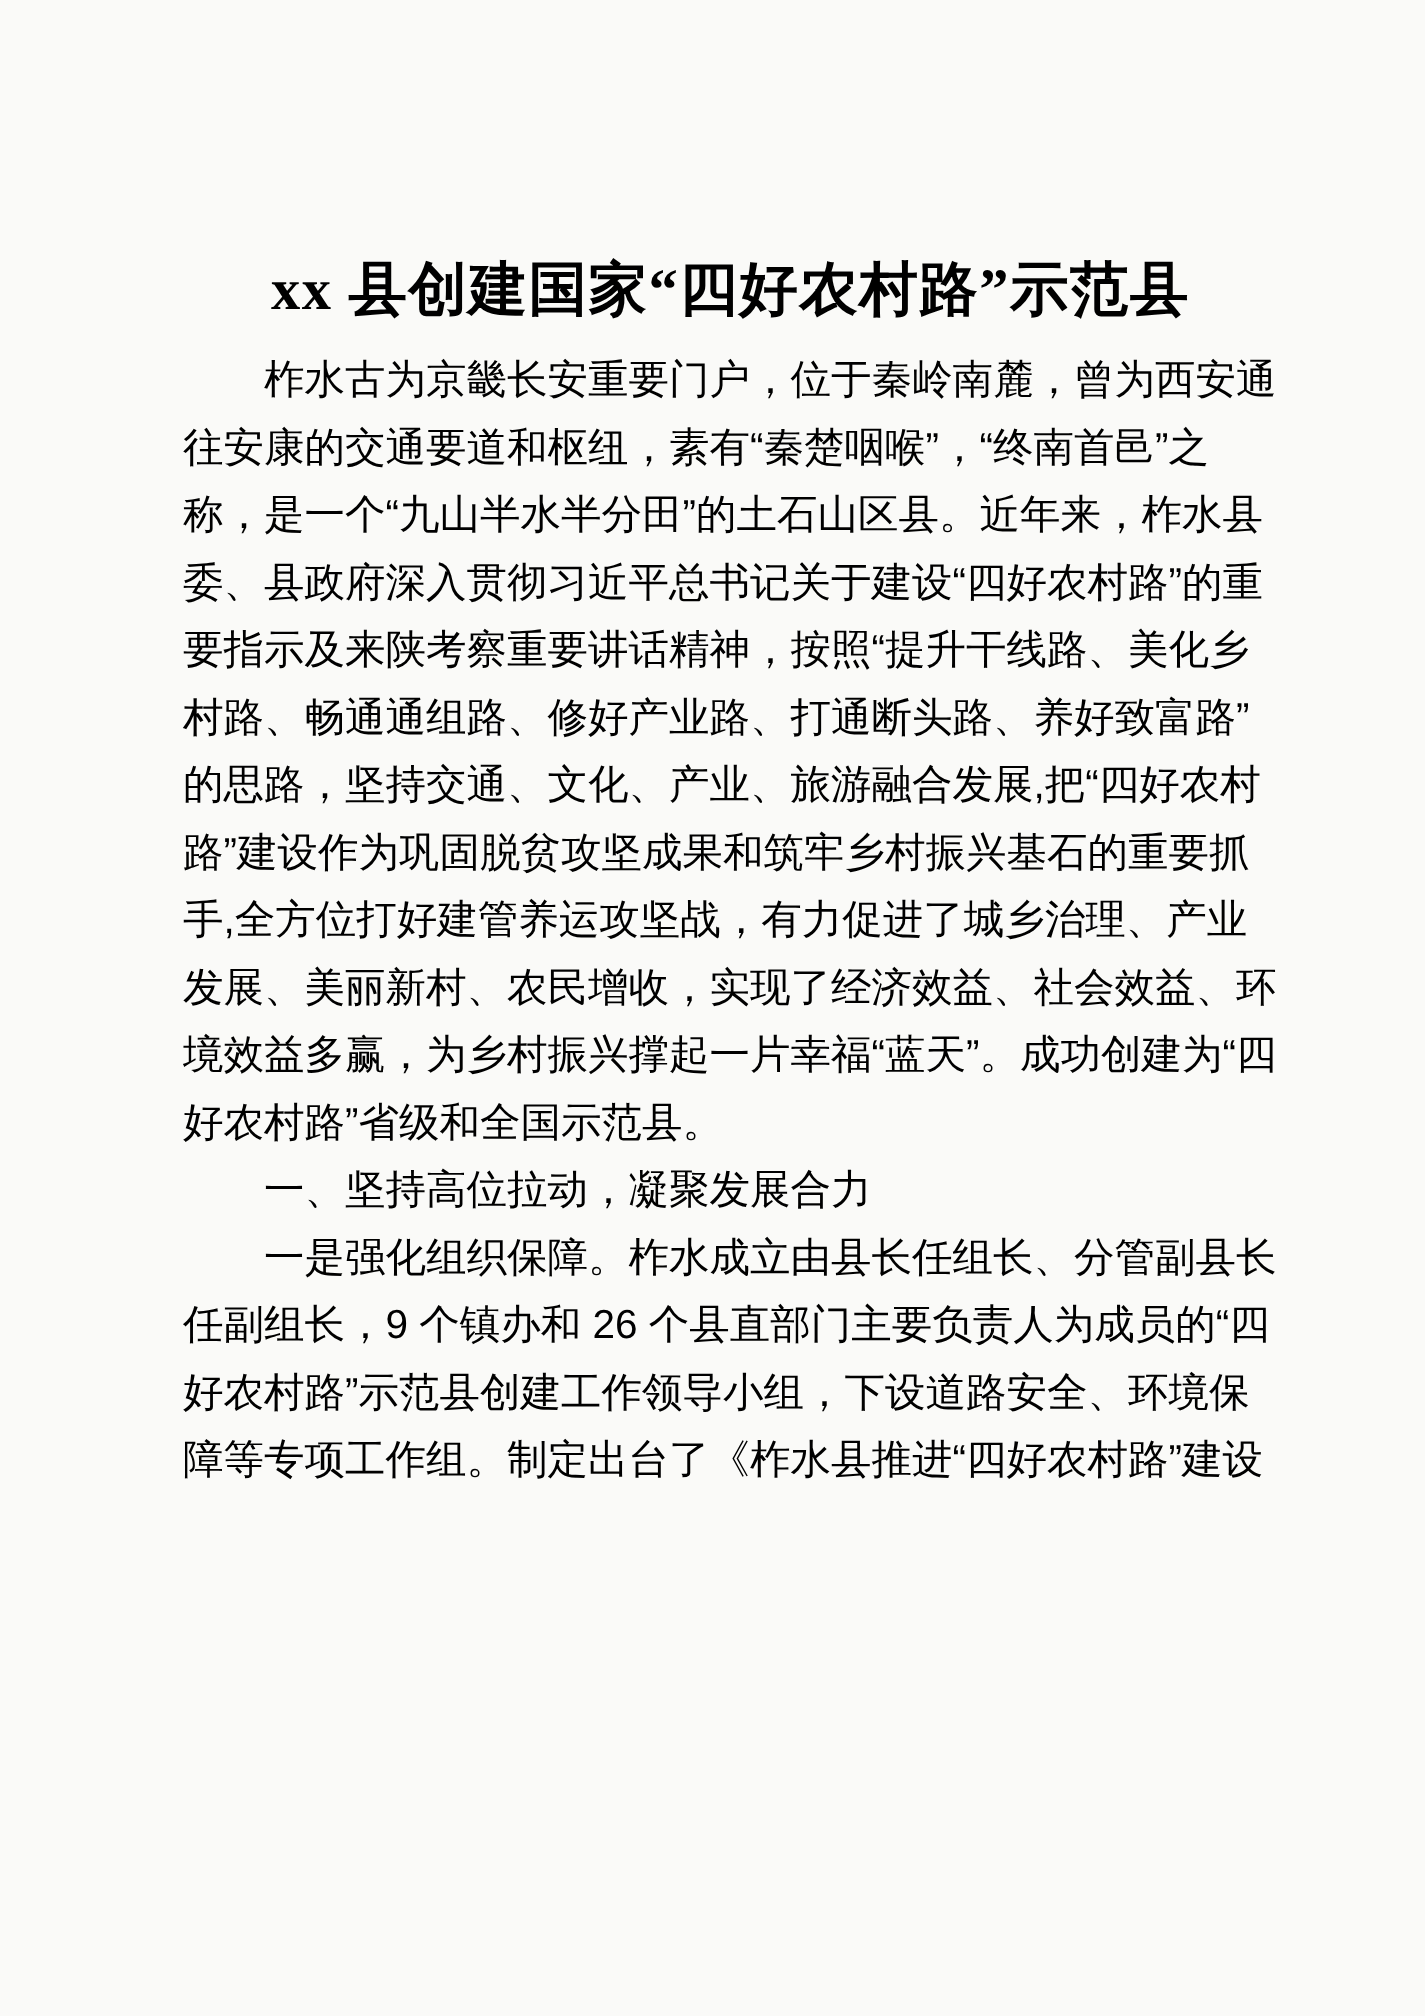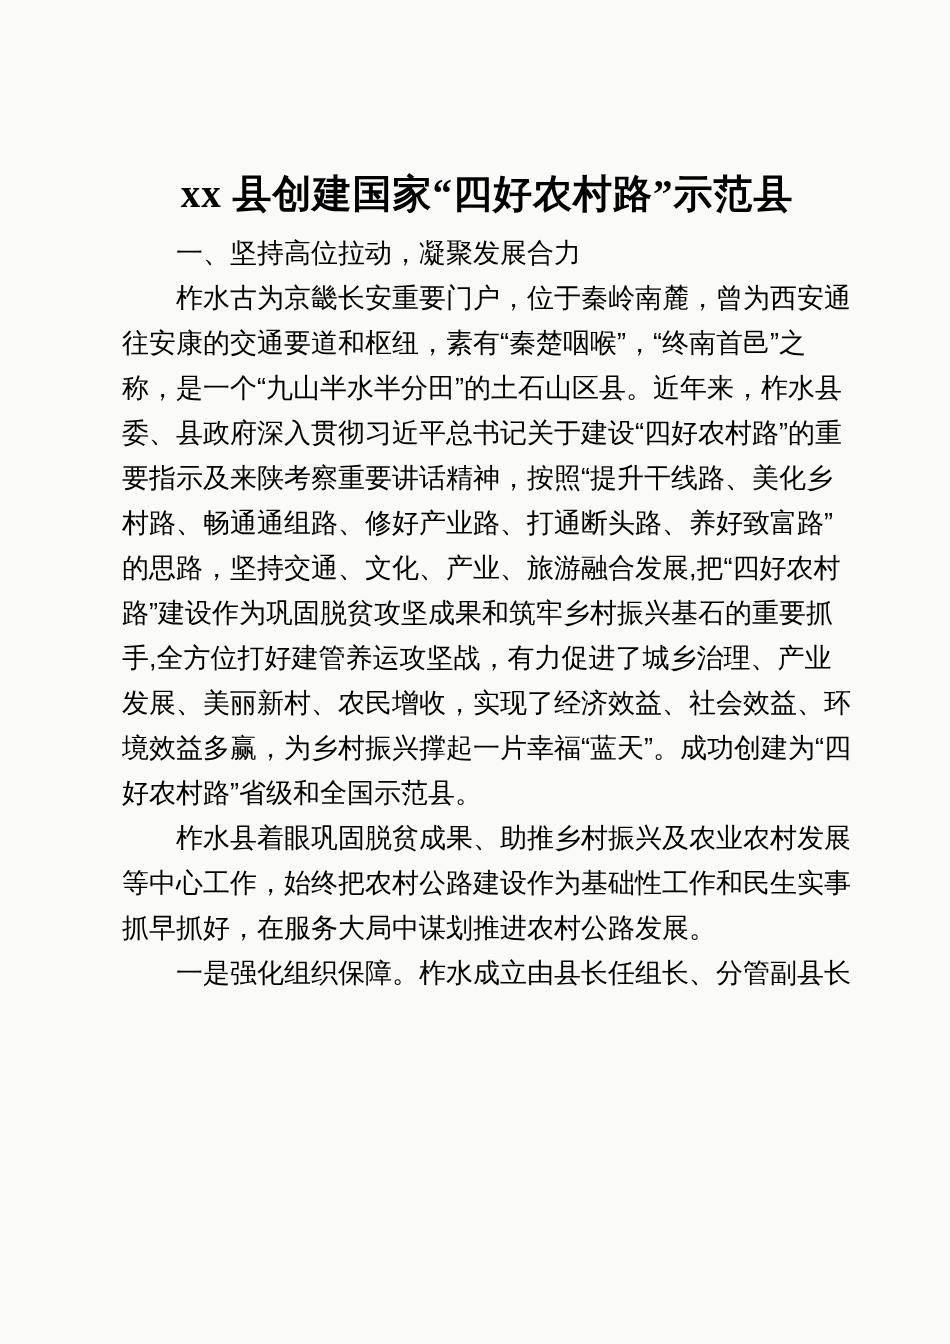--- a/index.html
+++ b/index.html
@@ -51,18 +51,17 @@
   }
 </style>
 </head>
 <body>
 
 <div class="page">
   <h1 class="doc-title">
     <span class="title-line">xx 县创建国家“四好农村路”示范县</span>
   </h1>
   <div class="doc-body">
+      <p class="para">柞水古为京畿长安重要门户，位于秦岭南麓，曾为西安通往安康的交通要道和枢纽，素有“秦楚咽喉”，“终南首邑”之称，是一个“九山半水半分田”的土石山区县。近年来，柞水县委、县政府深入贯彻习近平总书记关于建设“四好农村路”的重要指示及来陕考察重要讲话精神，按照“提升干线路、美化乡村路、畅通通组路、修好产业路、打通断头路、养好致富路”的思路，坚持交通、文化、产业、旅游融合发展,把“四好农村路”建设作为巩固脱贫攻坚成果和筑牢乡村振兴基石的重要抓手,全方位打好建管养运攻坚战，有力促进了城乡治理、产业发展、美丽新村、农民增收，实现了经济效益、社会效益、环境效益多赢，为乡村振兴撑起一片幸福“蓝天”。成功创建为“四好农村路”省级和全国示范县。</p>
       <p class="para heading">一、坚持高位拉动，凝聚发展合力</p>
-      <p class="para">柞水古为京畿长安重要门户，位于秦岭南麓，曾为西安通往安康的交通要道和枢纽，素有“秦楚咽喉”，“终南首邑”之称，是一个“九山半水半分田”的土石山区县。近年来，柞水县委、县政府深入贯彻习近平总书记关于建设“四好农村路”的重要指示及来陕考察重要讲话精神，按照“提升干线路、美化乡村路、畅通通组路、修好产业路、打通断头路、养好致富路”的思路，坚持交通、文化、产业、旅游融合发展,把“四好农村路”建设作为巩固脱贫攻坚成果和筑牢乡村振兴基石的重要抓手,全方位打好建管养运攻坚战，有力促进了城乡治理、产业发展、美丽新村、农民增收，实现了经济效益、社会效益、环境效益多赢，为乡村振兴撑起一片幸福“蓝天”。成功创建为“四好农村路”省级和全国示范县。</p>
-      <p class="para">柞水县着眼巩固脱贫成果、助推乡村振兴及农业农村发展等中心工作，始终把农村公路建设作为基础性工作和民生实事抓早抓好，在服务大局中谋划推进农村公路发展。</p>
       <p class="para">一是强化组织保障。柞水成立由县长任组长、分管副县长任副组长，9 个镇办和 26 个县直部门主要负责人为成员的“四好农村路”示范县创建工作领导小组，下设道路安全、环境保障等专项工作组。制定出台了《柞水县推进“四好农村路”建设工</p>
     </div>
 </div>
 
 </body></html>

